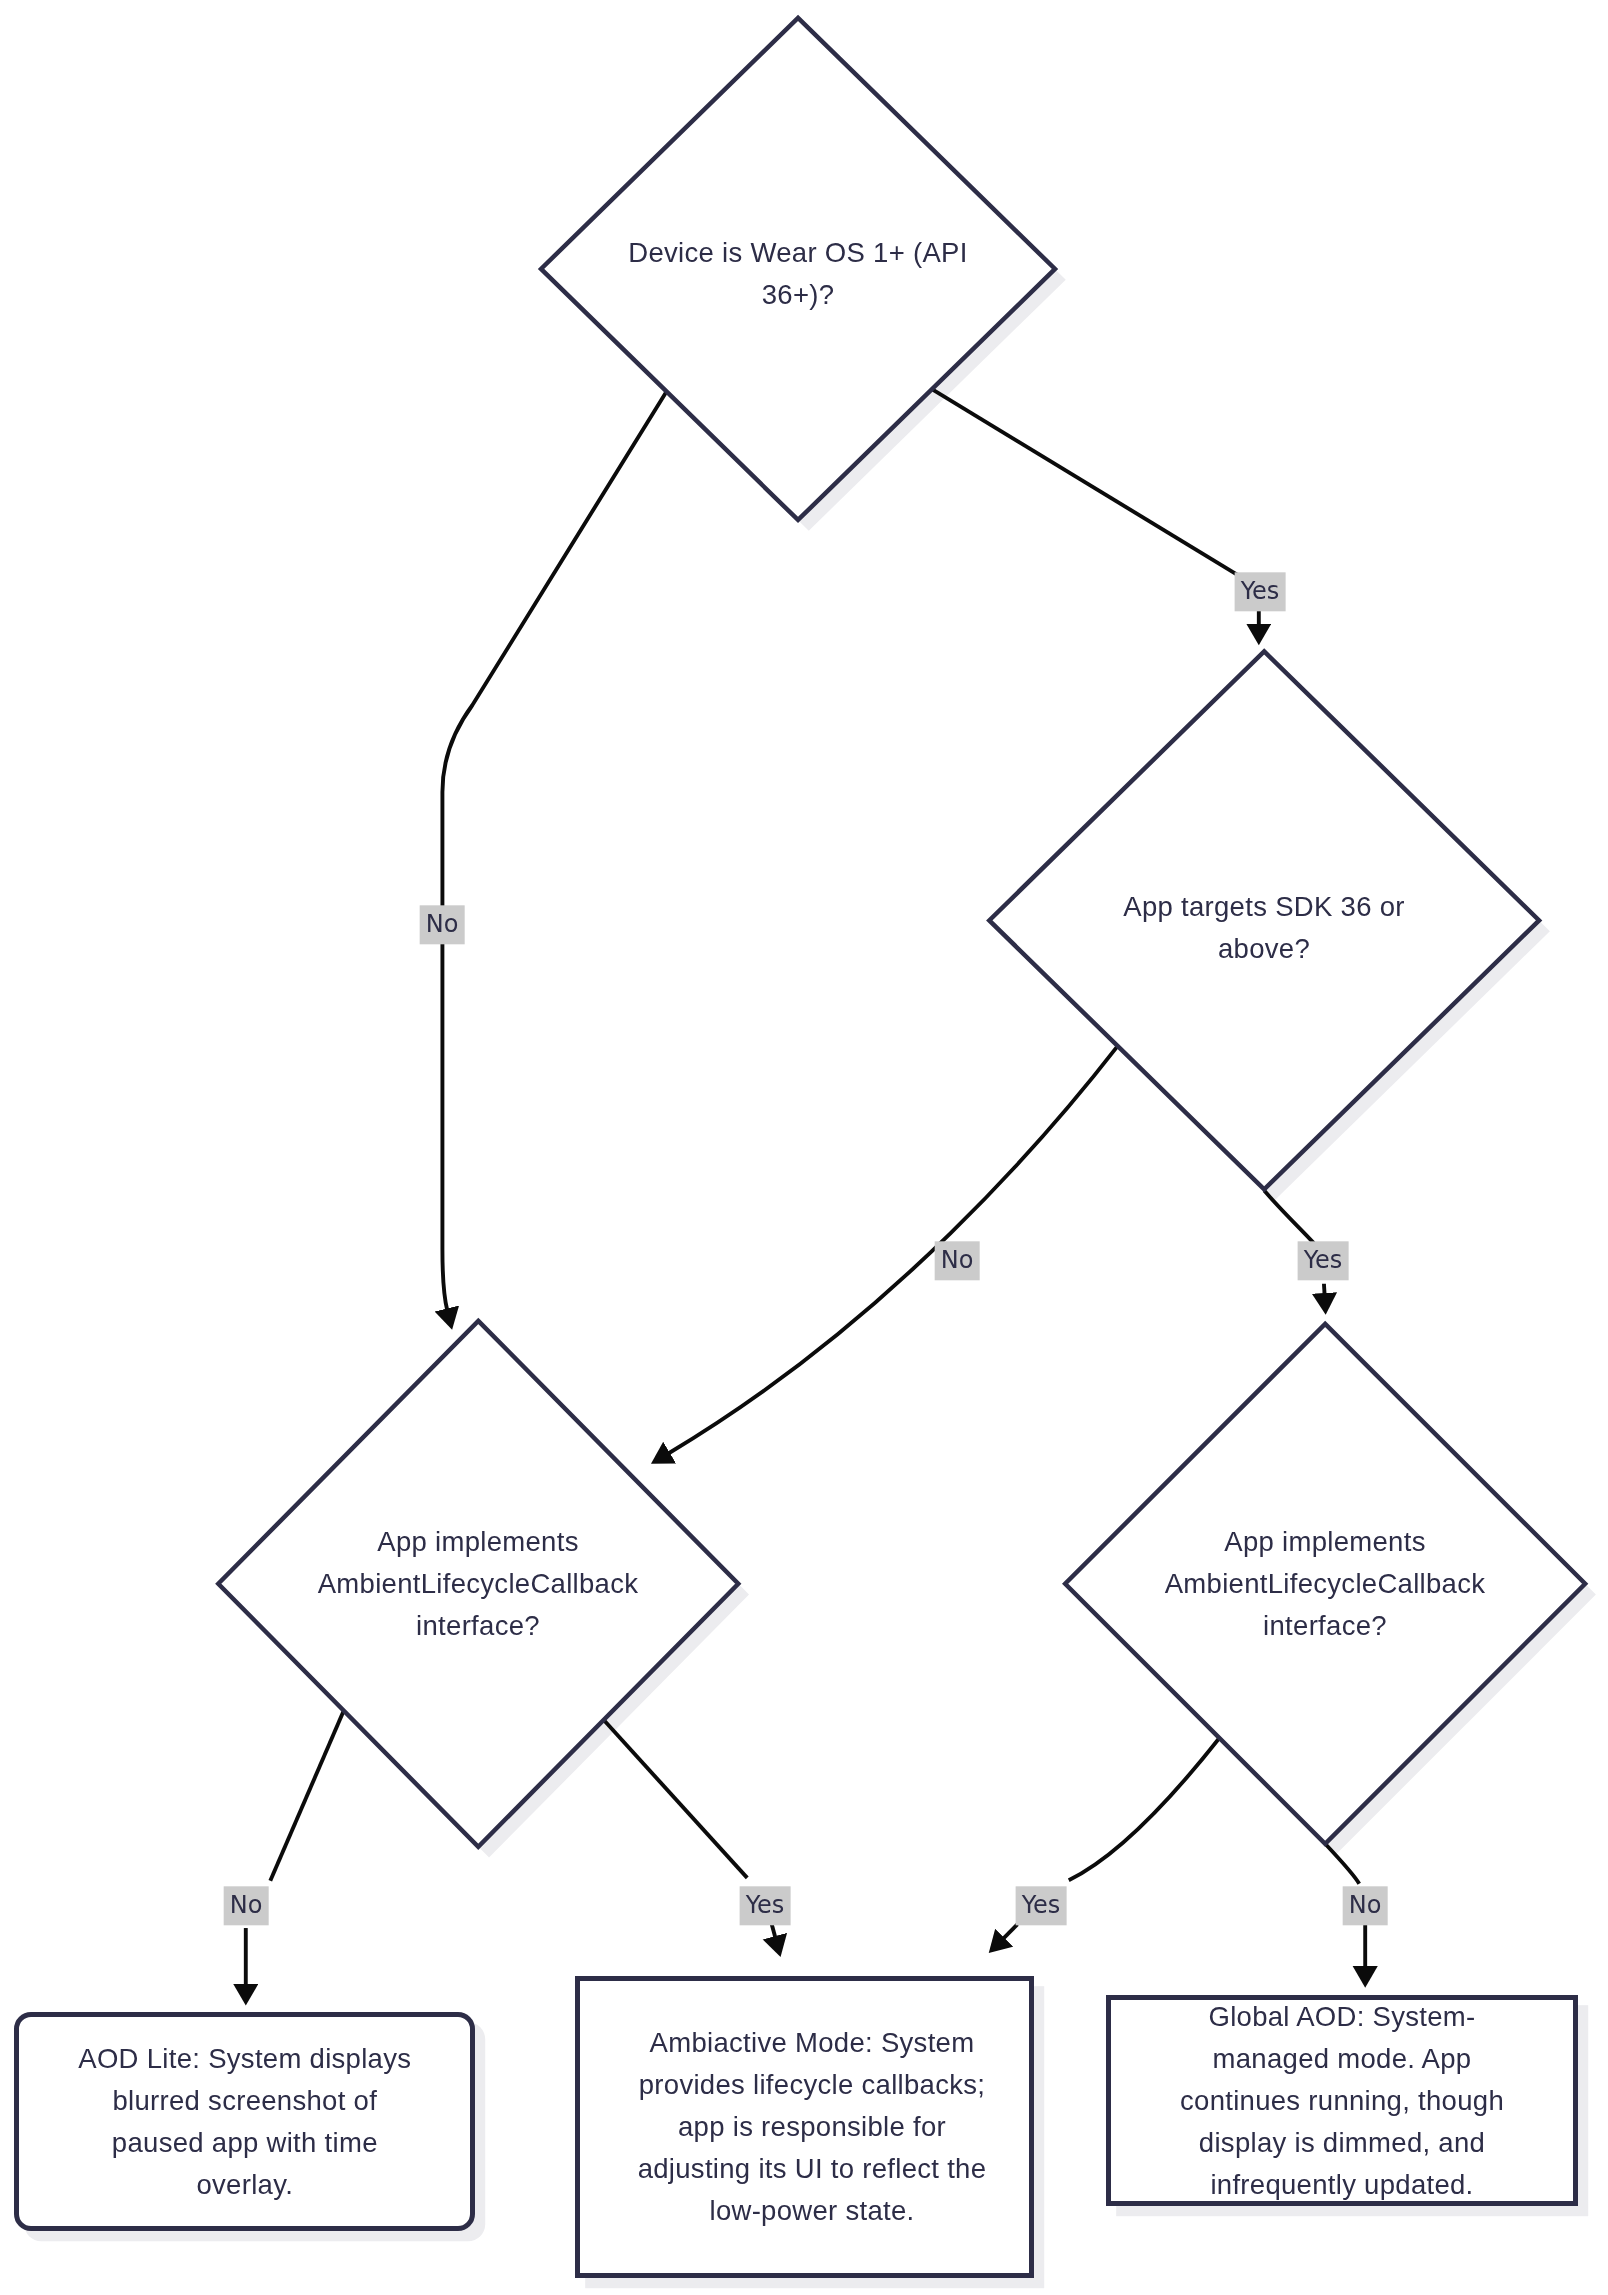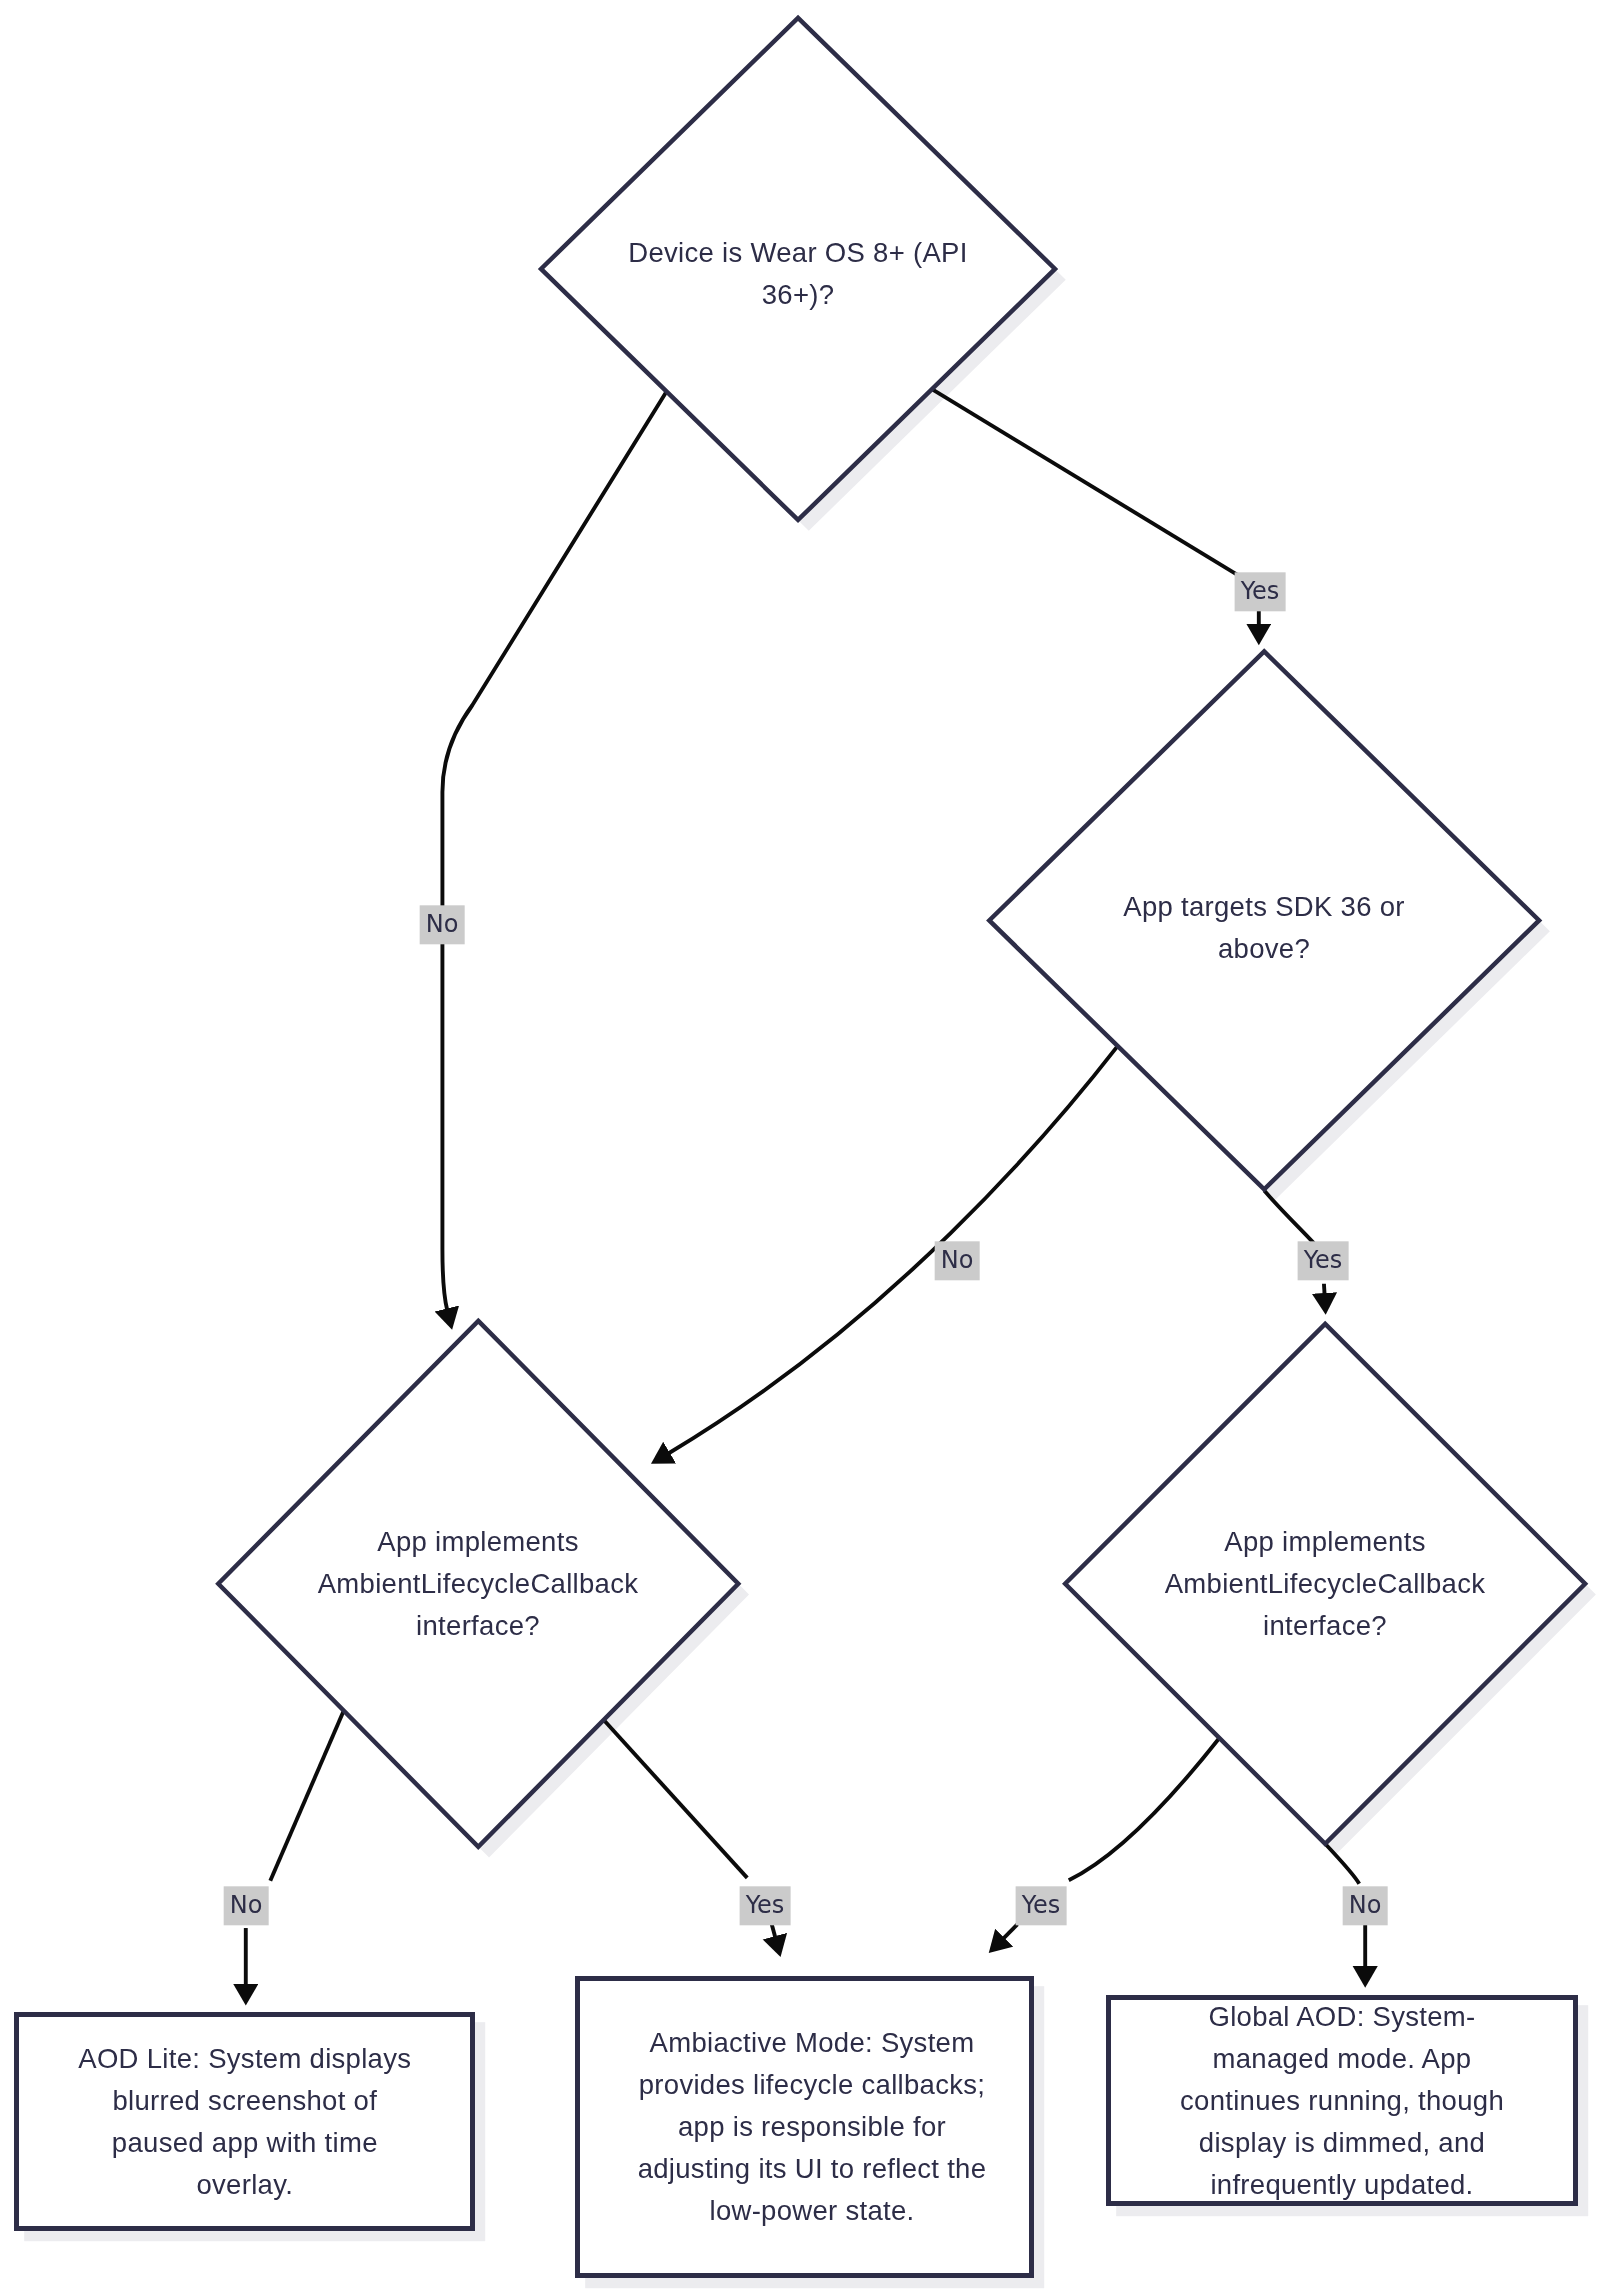--- a/index.html
+++ b/index.html
@@ -106,26 +106,26 @@
     <path class="edge" d="M 1702,3220 L 1678,3244" marker-end="url(#arrow)"></path>
     <path class="edge" d="M 2217,3085 C 2248,3118 2266,3138 2274,3152"></path>
     <path class="edge" d="M 2284,3218 L 2284,3292" marker-end="url(#arrow)"></path>
 
     <polygon class="diamond" points="1335,30 1765,450 1335,870 905,450"></polygon>
     <polygon class="diamond" points="2115,1090 2575,1540 2115,1990 1655,1540"></polygon>
     <polygon class="diamond" points="800,2210 1235,2650 800,3090 365,2650"></polygon>
     <polygon class="diamond" points="2217,2215 2652,2650 2217,3085 1782,2650"></polygon>
   </svg>
 
-  <div class="node-text" style="left:798px; top:274px; width:371px;">Device is Wear OS 8+ (API 36+)?</div>
+  <div class="node-text" style="left:798px; top:274px; width:371px;">Device is Wear OS 1+ (API 36+)?</div>
   <div class="node-text" style="left:1264px; top:928px; width:323px;">App targets SDK 36 or above?</div>
   <div class="node-text" style="left:478px; top:1584px; width:359px;">App implements AmbientLifecycleCallback interface?</div>
   <div class="node-text" style="left:1325px; top:1584px; width:359px;">App implements AmbientLifecycleCallback interface?</div>
 
-  <div class="result" style="left:14.3px; top:2012px; width:461px; height:219px;">
+  <div class="result" style="left:14.3px; top:2012px; width:461px; height:219px;border-radius:17px;">
     <span style="width:347px; display:inline-block;">AOD Lite: System displays blurred screenshot of paused app with time overlay.</span>
   </div>
   <div class="result" style="left:575px; top:1976px; width:459px; height:302px;">
     <span style="width:359px; display:inline-block;margin-left:15px;">Ambiactive Mode: System provides lifecycle callbacks; app is responsible for adjusting its UI to reflect the low-power state.</span>
   </div>
   <div class="result" style="left:1106px; top:1995px; width:472px; height:211px;">
     <span style="width:335px; display:inline-block;">Global AOD: System-managed mode. App continues running, though display is dimmed, and infrequently updated.</span>
   </div>
 
   <div class="edge-label" style="left:1260px; top:592px;">Yes</div>

